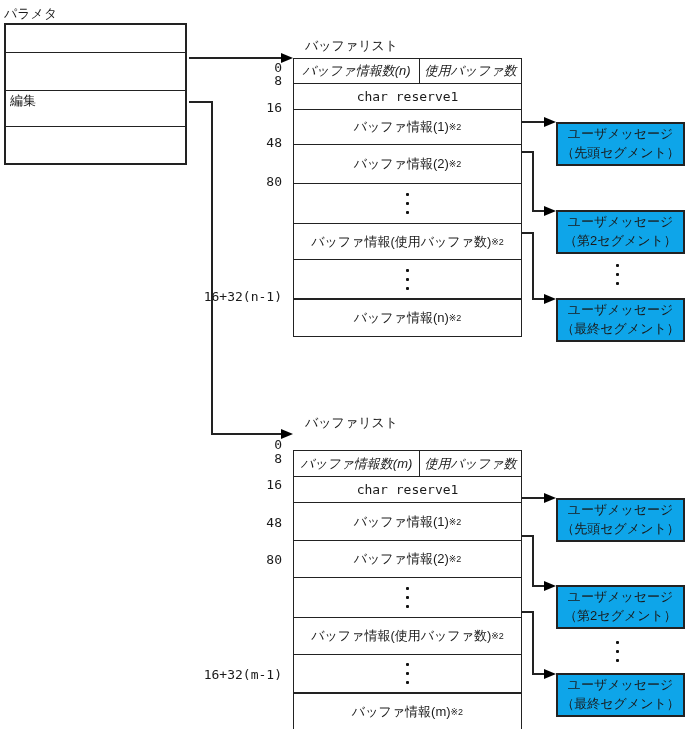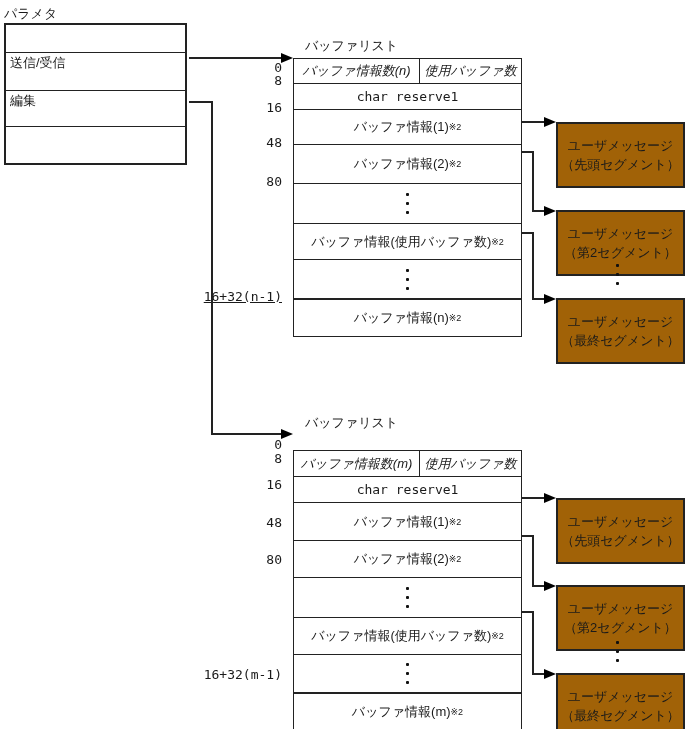--- a/index.html
+++ b/index.html
@@ -18,40 +18,39 @@
   .trow.thick{border-top:2px solid #222;text-align:center;}
   .hrow{padding:0;align-items:stretch;}
   .hcell{display:flex;align-items:center;justify-content:center;white-space:nowrap;font-style:italic;}
   .hc1{width:125px;}
   .hc2{flex:1;border-left:1px solid #222;}
   .mono{font-family:"DejaVu Sans Mono","Liberation Mono",monospace;font-size:13px;}
   sup{font-size:9px;line-height:0;}
   .offset{position:absolute;left:180px;width:102px;text-align:right;
     font-family:"DejaVu Sans Mono","Liberation Mono",monospace;font-size:13px;line-height:13px;white-space:nowrap;}
   
-  .mbox{position:absolute;left:556px;width:129px;height:66px;border:2px solid #222;background:#a16207;
-    box-sizing:border-box;display:flex;flex-direction:column;align-items:center;justify-content:center;
+  .mbox{position:absolute;left:556px;width:129px;height:44px;border:2px solid #222;background:#0ea5e9;
+    box-sizing:border-box;display:flex;flex-direction:column;align-items:center;
     line-height:19px;font-size:13px;white-space:nowrap;}
   
   .line{position:absolute;background:#222;}
   .arrow{position:absolute;width:0;height:0;border-top:5px solid transparent;border-bottom:5px solid transparent;border-left:12px solid #000;}
   
   .vdots{display:flex;flex-direction:column;gap:6px;align-items:center;}
   .vdots i{width:3px;height:3px;background:#111;border-radius:1px;display:block;}
 </style>
 </head>
 <body>
 
 <div class="canvas">
 
   <div class="fig-label" style="left:4px;top:5px;">パラメタ</div>
   <div class="pbox">
     <div class="prow" style="height:27px;"></div>
     <div class="prow" style="height:38px;">
-      <div>送信/受信</div>
     </div>
     <div class="prow" style="height:36px;">
       <div>編集</div>
     </div>
     <div class="prow" style="height:37px;"></div>
   </div>
 
   <div class="fig-label" style="left:305px;top:37px;">バッファリスト</div>
   <div class="btable" style="top:58px;">
     <div class="trow hrow" style="height:24px;">
@@ -88,21 +87,21 @@
     <div class="trow thick" style="height:38px;">
         <span>バッファ情報(n)</span>
         <sup>※2</sup>
       </div>
   </div>
   <div class="offset" style="top:61px;">0</div>
   <div class="offset" style="top:74px;">8</div>
   <div class="offset" style="top:101px;">16</div>
   <div class="offset" style="top:136px;">48</div>
   <div class="offset" style="top:175px;">80</div>
-  <div class="offset" style="top:290px;text-decoration:underline;">16+32(n-1)</div>
+  <div class="offset" style="top:290px;">16+32(n-1)</div>
 
   <div class="mbox" style="top:122px;">
     <div>ユーザメッセージ</div>
     <div>（先頭セグメント）</div>
   </div>
   <div class="mbox" style="top:210px;">
     <div>ユーザメッセージ</div>
     <div>（第2セグメント）</div>
   </div>
   <div class="vdots abs" style="left:616px;top:264px;">

